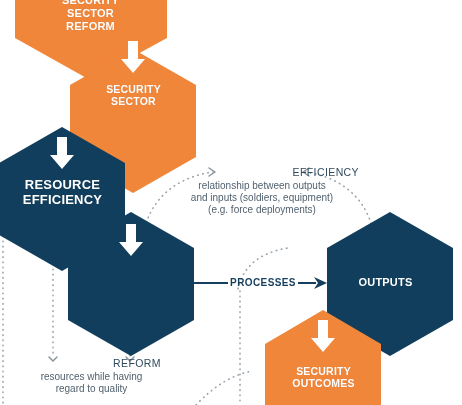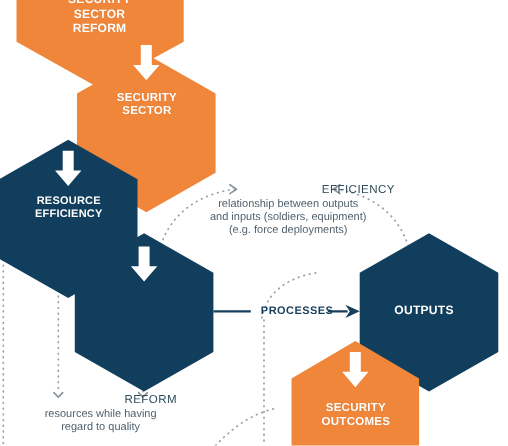--- a/index.html
+++ b/index.html
@@ -16,21 +16,21 @@
     text-shadow:0 0 1px rgba(0,0,0,.12);
   }
   .capt{position:absolute;text-align:center;color:#4a5b68;}
   .capt .hd{
     display:block;font-weight:normal;color:#2f4a5c;letter-spacing:.4px;
     font-size:10.5px;margin-bottom:2px;text-align:right;
   }
   .capt .bd{display:block;font-size:10px;line-height:1.22;color:#51616e;}
   .edgelabel{
     position:absolute;font-weight:bold;font-size:10px;letter-spacing:.4px;
-    color:#153f5d;text-align:right;
+    color:#153f5d;text-align:center;
   }
 </style>
 </head>
 <body>
 
 <div id="stage">
 
   <svg class="layer" viewBox="0 0 462 405">
 
     <g fill="none" stroke="#9aa4ad" stroke-width="1.6" stroke-linecap="round" stroke-dasharray="0.6 4.6">
@@ -96,21 +96,21 @@
     <span>SECURITY</span><br>
     <span>SECTOR</span><br>
     <span>REFORM</span>
   </div>
 
   <div class="nodelabel" style="left:72px;top:83px;width:123px;font-size:10.5px;">
     <span>SECURITY</span><br>
     <span>SECTOR</span><br>
   </div>
 
-  <div class="nodelabel" style="left:1px;top:177px;width:123px;font-size:10px;">
+  <div class="nodelabel" style="left:1px;top:177px;width:123px;font-size:13px;">
     <span>RESOURCE</span><br>
     <span>EFFICIENCY</span>
   </div>
 
 
   <div class="nodelabel" style="left:324px;top:276px;width:123px;font-size:11px;">OUTPUTS</div>
 
   <div class="nodelabel" style="left:262px;top:365px;width:123px;font-size:10.5px;">
     <span>SECURITY</span><br>
     <span>OUTCOMES</span>

